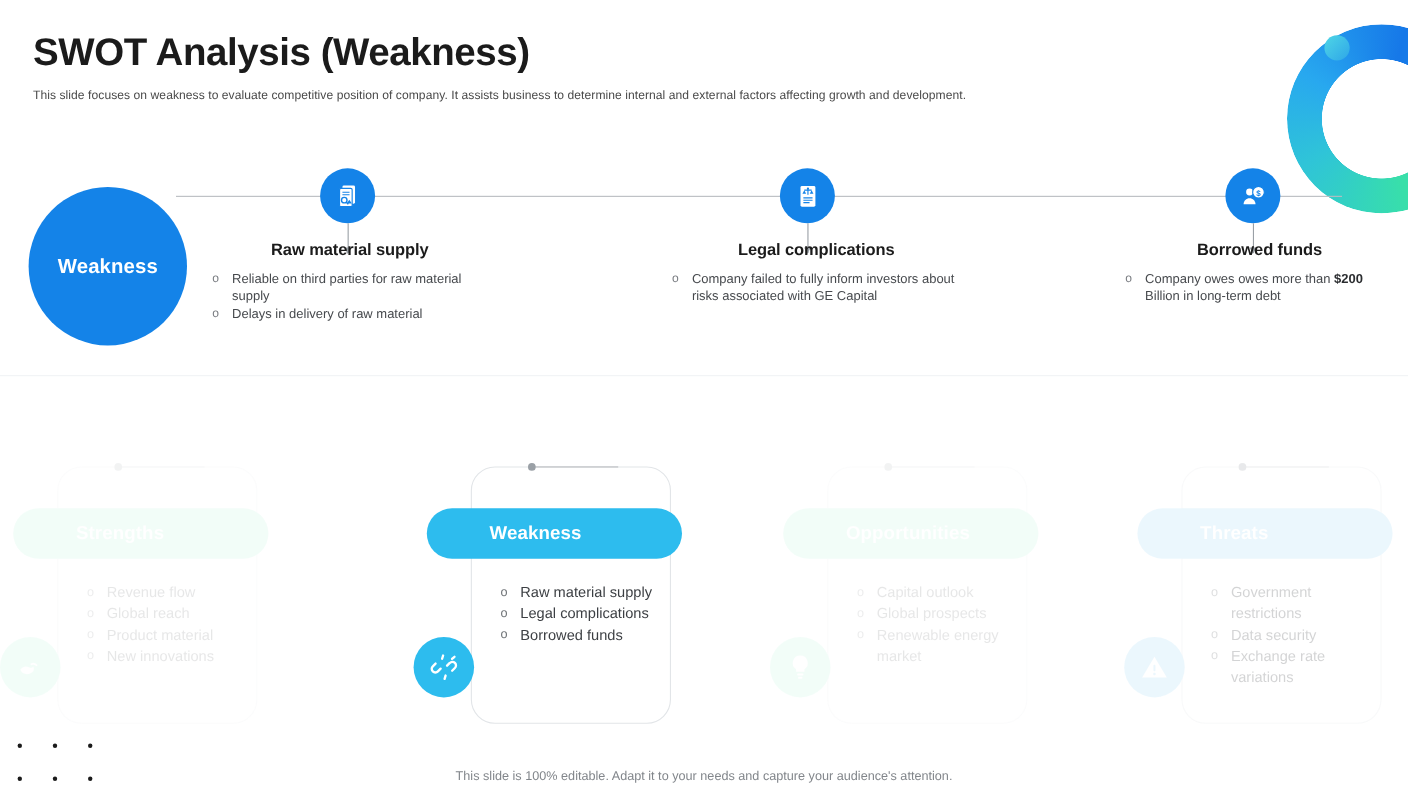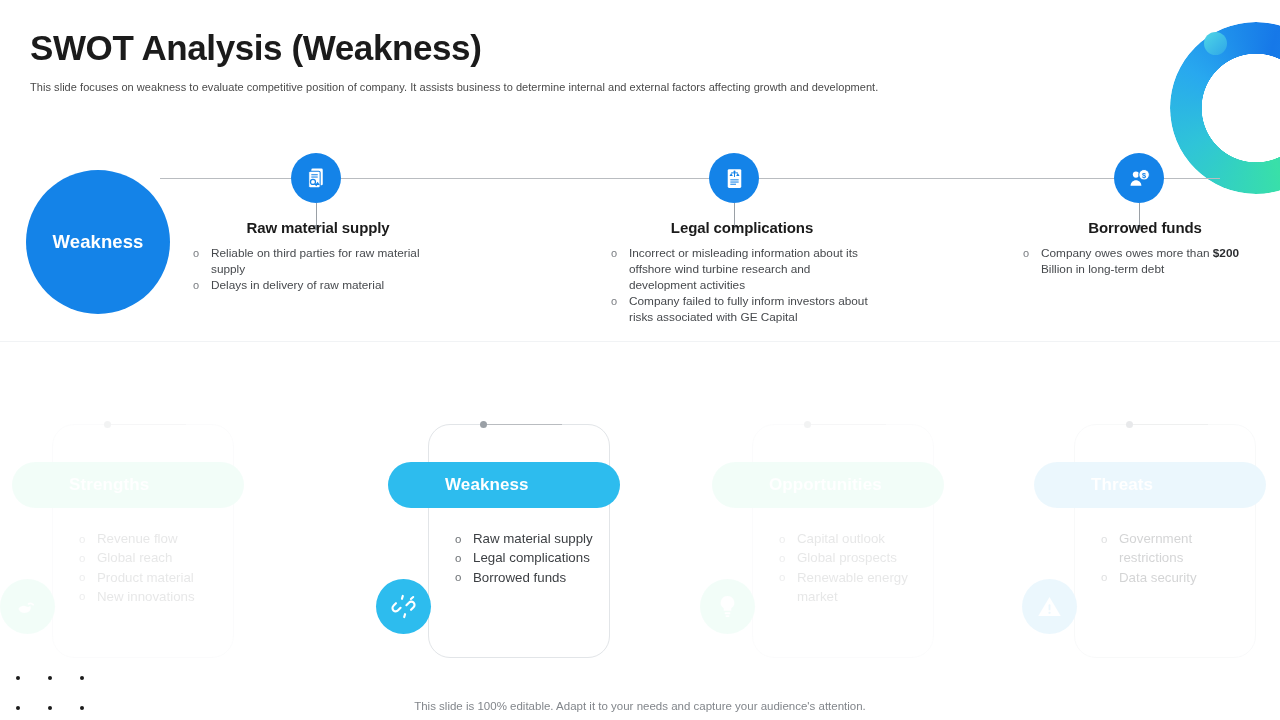--- a/index.html
+++ b/index.html
@@ -219,21 +219,20 @@
     <h3>Raw material supply</h3>
     <ul>
       <li>Reliable on third parties for raw material supply</li>
       <li>Delays in delivery of raw material</li>
     </ul>
   </div>
 
   <div class="tl-block tlb-2">
     <h3>Legal complications</h3>
     <ul>
-      <li>Incorrect or misleading information about its offshore wind turbine research and development activities</li>
       <li>Company failed to fully inform investors about risks associated with GE Capital</li>
     </ul>
   </div>
 
   <div class="tl-block tlb-3">
     <h3>Borrowed funds</h3>
     <ul>
       <li><span>Company owes owes more than </span><b>$200</b><span> Billion in long-term debt</span></li>
     </ul>
   </div>
@@ -308,20 +307,21 @@
   <div class="card card-threats">
     <div class="shell"></div>
     <div class="pin-line"></div>
     <div class="pin"></div>
     <div class="hdr" style="background: rgb(169, 221, 247);">
       <span>Threats</span>
     </div>
     <ul>
       <li>Government restrictions</li>
       <li>Data security</li>
+      <li>Exchange rate variations</li>
     </ul>
     <div class="badge" style="background: rgb(169, 221, 247);">
       <svg viewBox="0 0 24 24">
           <path d="M12 3.6 22 20.4H2z" fill="#fff"></path>
           <rect x="11.2" y="10" width="1.6" height="5.4" rx=".8" fill="#a9ddf7"></rect>
           <circle cx="12" cy="17.6" r="1" fill="#a9ddf7"></circle>
         </svg>
     </div>
   </div>
 

